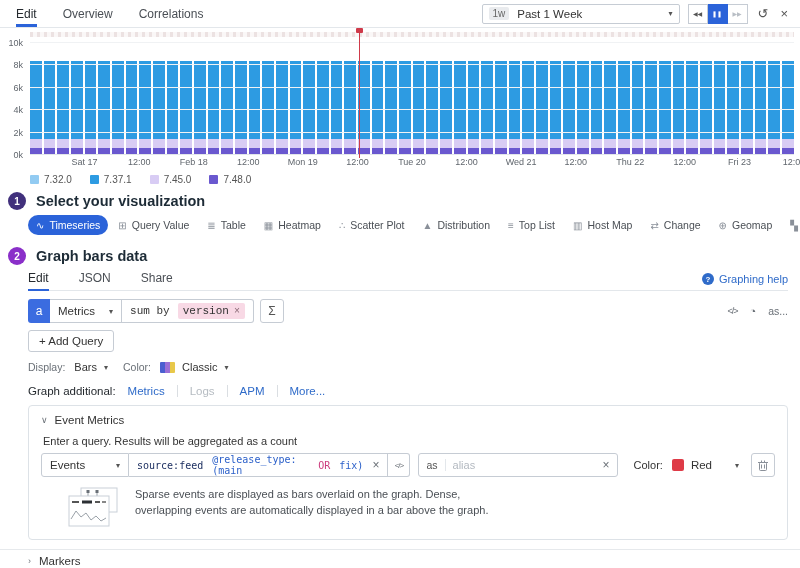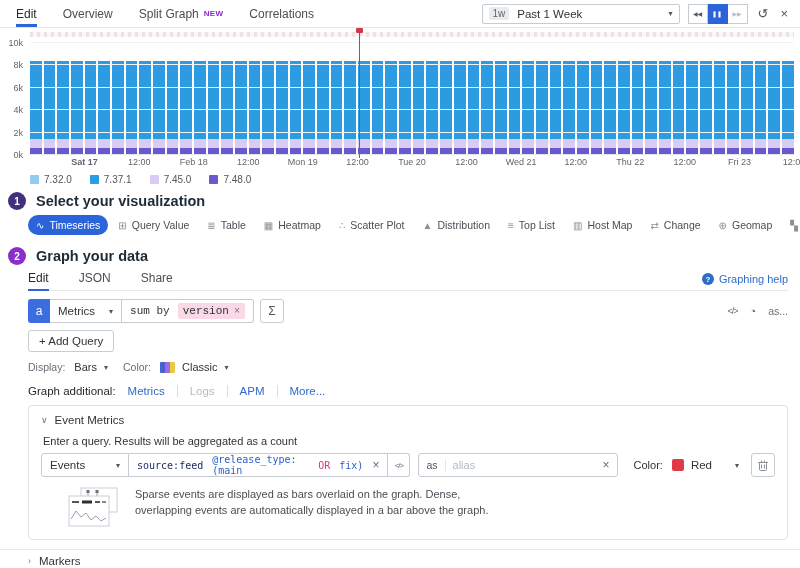--- a/index.html
+++ b/index.html
@@ -127,24 +127,20 @@
 
   <div class="topbar">
     <div class="top-tabs" id="top-tabs">
         <div class="top-tab active">
           <span>Edit</span>
         </div>
         <div class="top-tab">
           <span>Overview</span>
         </div>
         <div class="top-tab">
-          <span>Split Graph</span>
-          <span class="badge-new">NEW</span>
-        </div>
-        <div class="top-tab">
           <span>Correlations</span>
         </div>
       </div>
     <div class="topbar-right">
       <div class="time-box">
         <span class="time-shortcut">1w</span>
         <span class="time-label">Past 1 Week</span>
         <span class="time-caret">▾</span>
       </div>
       <div class="playback" id="playback">
@@ -453,21 +449,21 @@
     <div class="gridline base" style="bottom: 0%;"></div>
         <div class="gridline" style="bottom: 20%;"></div>
         <div class="gridline" style="bottom: 40%;"></div>
         <div class="gridline" style="bottom: 60%;"></div>
         <div class="gridline" style="bottom: 80%;"></div>
         <div class="gridline" style="bottom: 100%;"></div>
         <div class="cursor-line" style="left: 43%; background: rgb(207, 58, 74);"></div>
         <div class="cursor-marker" style="left: 43%; background: rgb(207, 58, 74);"></div>
       </div>
     <div class="xlabels" id="xlabels">
-        <span class="xlab" style="left: 7.14286%; font-weight: bold;">Sat 17</span>
+        <span class="xlab" style="left: 7.14286%;">Sat 17</span>
         <span class="xlab" style="left: 14.2857%;">12:00</span>
         <span class="xlab" style="left: 21.4286%;">Feb 18</span>
         <span class="xlab" style="left: 28.5714%;">12:00</span>
         <span class="xlab" style="left: 35.7143%;">Mon 19</span>
         <span class="xlab" style="left: 42.8571%;">12:00</span>
         <span class="xlab" style="left: 50%;">Tue 20</span>
         <span class="xlab" style="left: 57.1429%;">12:00</span>
         <span class="xlab" style="left: 64.2857%;">Wed 21</span>
         <span class="xlab" style="left: 71.4286%;">12:00</span>
         <span class="xlab" style="left: 78.5714%;">Thu 22</span>
@@ -540,21 +536,21 @@
         <span class="vicon">⊕</span>
         <span>Geomap</span>
       </div>
       <div class="viz-btn">
         <span class="vicon">▚</span>
       </div>
     </div>
 
   <div class="step-header">
     <div class="step-circle s2">2</div>
-    <div class="step-title">Graph your data</div>
+    <div class="step-title">Graph bars data</div>
   </div>
 
   <div class="graph-tabs-row">
     <span id="gtabs" style="display:flex">
         <span class="gtab active">Edit</span>
         <span class="gtab">JSON</span>
         <span class="gtab">Share</span>
       </span>
     <span class="help-link">
       <span class="help-q">?</span>

